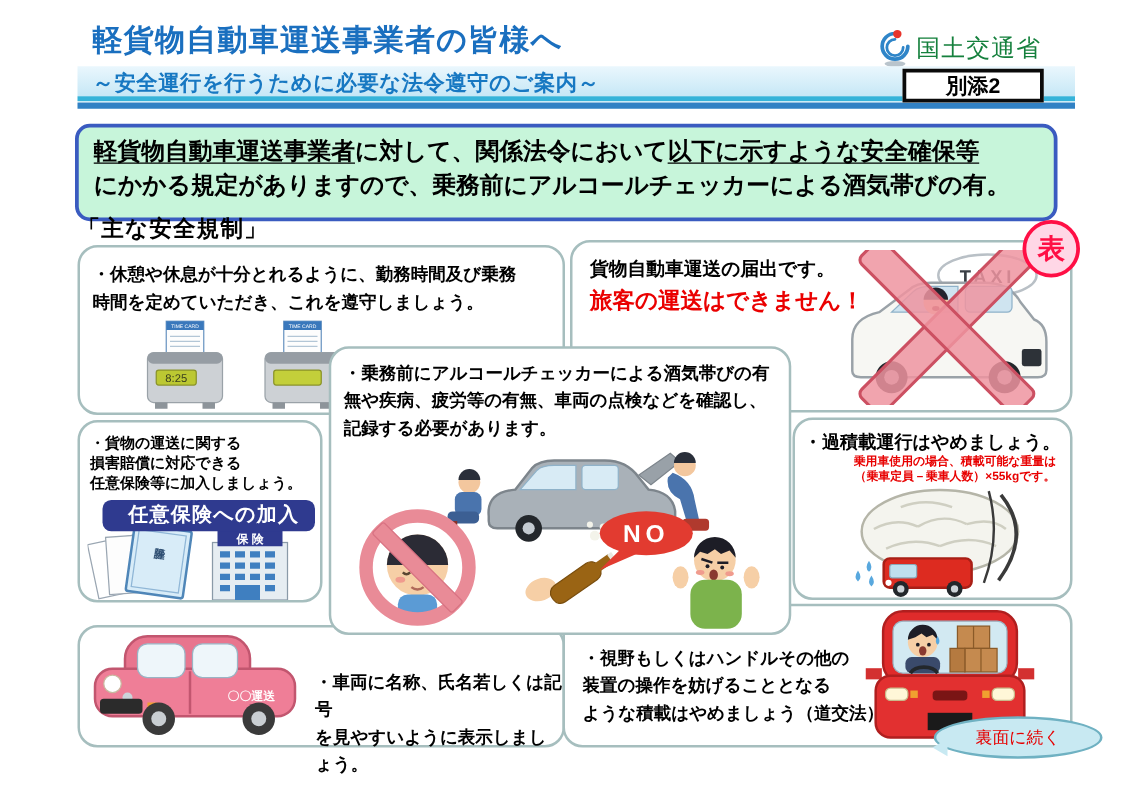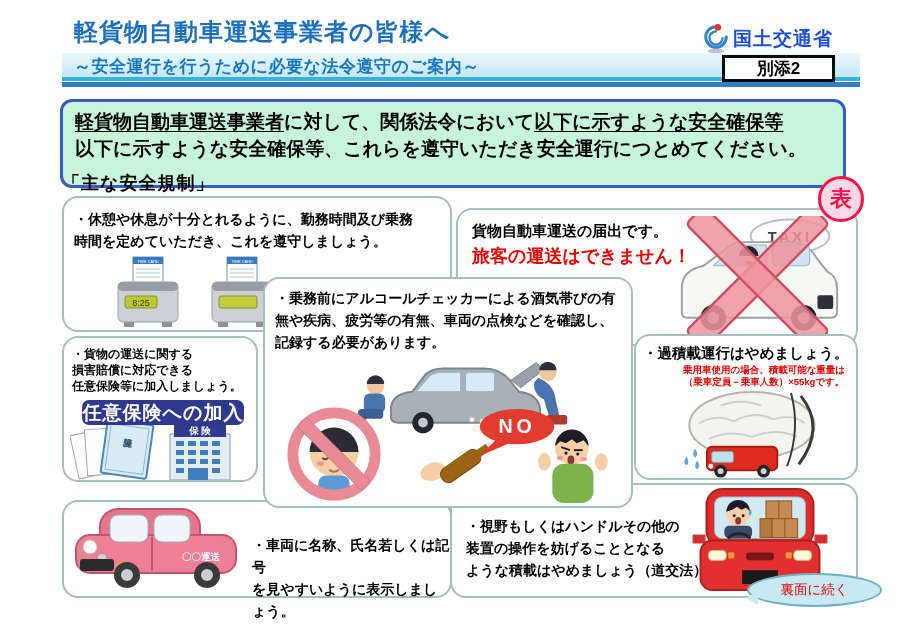--- a/index.html
+++ b/index.html
@@ -8,59 +8,59 @@
   .abs{position:absolute;}
   .pre{white-space:pre-line;}
 
   
   .main-title{left:74px;top:16px;font-size:24px;font-weight:bold;color:#1a6fbf;letter-spacing:1px;}
   .subtitle-band{left:62px;top:53px;width:798px;height:24px;
      background:linear-gradient(180deg,#eaf7fd 0%,#c6e7f6 100%);}
   .subtitle-text{left:74px;top:55px;font-size:17px;font-weight:bold;color:#1778c2;letter-spacing:0.5px;}
   .stripe-cyan{left:62px;top:77px;width:798px;height:4px;background:#36b3d9;}
   .stripe-blue{left:62px;top:82px;width:798px;height:5px;background:#3181c4;}
-  .agency{left:733px;top:26px;font-size:19px;color:#1d4ed8;font-weight:700;letter-spacing:1px;}
+  .agency{left:733px;top:26px;font-size:19px;color:#15803d;font-weight:400;letter-spacing:1px;}
   .logo{left:702px;top:21px;}
   .attachment-box{left:722px;top:55px;width:113px;height:27px;background:#fff;border:3px solid #0a0a0a;
      display:flex;align-items:center;justify-content:center;font-size:17px;font-weight:bold;z-index:4;box-sizing:border-box;}
 
   
-  .notice{left:60px;top:99px;width:786px;height:89px;background:#c7f5da;border:3px solid #3a5bc0;
+  .notice{left:60px;top:99px;width:786px;height:78px;background:#c7f5da;border:3px solid #3a5bc0;
      border-radius:12px;box-sizing:border-box;padding:6px 10px 0 12px;font-size:19px;font-weight:bold;line-height:27px;}
   .u{text-decoration:underline;text-underline-offset:3px;}
 
   .section-heading{left:62px;top:171px;font-size:18px;font-weight:bold;letter-spacing:1px;}
   .side-badge{left:818px;top:176px;width:46px;height:46px;border-radius:50%;background:#ffd7e6;
      border:3px solid #ff0f45;color:#ff0f45;font-size:22px;font-weight:bold;display:flex;align-items:center;
      justify-content:center;z-index:8;box-sizing:border-box;}
 
   
   .rbox{background:#fff;border:2px solid #a6bebe;border-radius:16px;box-sizing:border-box;}
   .box-rest{left:62px;top:196px;width:390px;height:136px;z-index:1;}
-  .box-notify{left:456px;top:192px;width:402px;height:138px;z-index:1;margin-top:16px;}
+  .box-notify{left:456px;top:192px;width:402px;height:138px;z-index:1;}
   .box-alcohol{left:263px;top:277px;width:370px;height:231px;z-index:5;}
   .box-insurance{left:62px;top:336px;width:196px;height:146px;z-index:1;}
   .box-overload{left:634px;top:334px;width:224px;height:146px;z-index:1;}
   .box-display{left:62px;top:500px;width:390px;height:98px;z-index:1;}
   .box-load{left:450px;top:483px;width:408px;height:115px;z-index:2;}
 
   .rule-text{font-size:14px;font-weight:bold;line-height:22px;}
   .rest-text{left:10px;top:10px;width:372px;}
   .alcohol-text{left:10px;top:8px;width:352px;}
   .insurance-text{left:8px;top:8px;width:184px;font-size:12px;line-height:16px;}
   .notify-line1{left:14px;top:12px;font-size:15px;font-weight:bold;}
   .notify-line2{left:14px;top:34px;font-size:18px;font-weight:bold;color:#ea0000;}
   .overload-title{left:7px;top:8px;font-size:14.5px;font-weight:bold;}
   .overload-note{left:0;top:28px;width:100%;text-align:center;color:#e80000;font-size:9.5px;
      font-weight:bold;line-height:12px;padding-left:18px;}
   .display-text{left:188px;top:32px;}
   .load-text{left:14px;top:30px;}
 
   .ins-banner{left:18px;top:62px;width:162px;height:25px;background:#2f3a8f;border-radius:7px;color:#fff;
-     font-size:19px;font-weight:bold;display:flex;align-items:center;justify-content:center;letter-spacing:1px;z-index:2;}
+     font-size:16px;font-weight:bold;display:flex;align-items:center;justify-content:center;letter-spacing:1px;z-index:2;padding-left:8px;}
 
   .continue-bubble{left:747px;top:573px;width:135px;height:34px;border-radius:50%;background:#c8e9f2;
      border:2px solid #6fb1c2;color:#e60000;font-weight:normal;font-size:13.5px;display:flex;align-items:center;
      justify-content:center;z-index:9;box-sizing:border-box;}
   .continue-bubble::before{content:"";position:absolute;left:-10px;top:16px;width:0;height:0;
      border:7px solid transparent;border-right:12px solid #c8e9f2;}
 </style>
 </head>
 <body>
 
@@ -77,21 +77,21 @@
   <div class="abs agency">国土交通省</div>
 
   <div class="abs subtitle-band"></div>
   <div class="abs subtitle-text">～安全運行を行うために必要な法令遵守のご案内～</div>
   <div class="abs stripe-cyan"></div>
   <div class="abs stripe-blue"></div>
   <div class="abs attachment-box">別添2</div>
 
   <div class="abs notice">
     <span class="u">軽貨物自動車運送事業者</span><span>に対して、関係法令において</span><span class="u">以下に示すような安全確保等</span>
-    <div>以下に示すような安全確保等、これらを遵守いただき安全運行につとめてください。</div>
+    <div>にかかる規定がありますので、乗務前にアルコールチェッカーによる酒気帯びの有。</div>
   </div>
 
   <div class="abs section-heading">「主な安全規制」</div>
   <div class="abs side-badge">表</div>
 
   <div class="abs rbox box-rest">
     <div class="abs rule-text pre rest-text">・休憩や休息が十分とれるように、勤務時間及び乗務
 時間を定めていただき、これを遵守しましょう。</div>
     <svg class="abs" style="left:52px;top:58px;" width="64" height="74" viewBox="0 0 64 74">
       <rect x="17" y="1" width="30" height="27" fill="#fdfdfd" stroke="#6b96c2"></rect>

